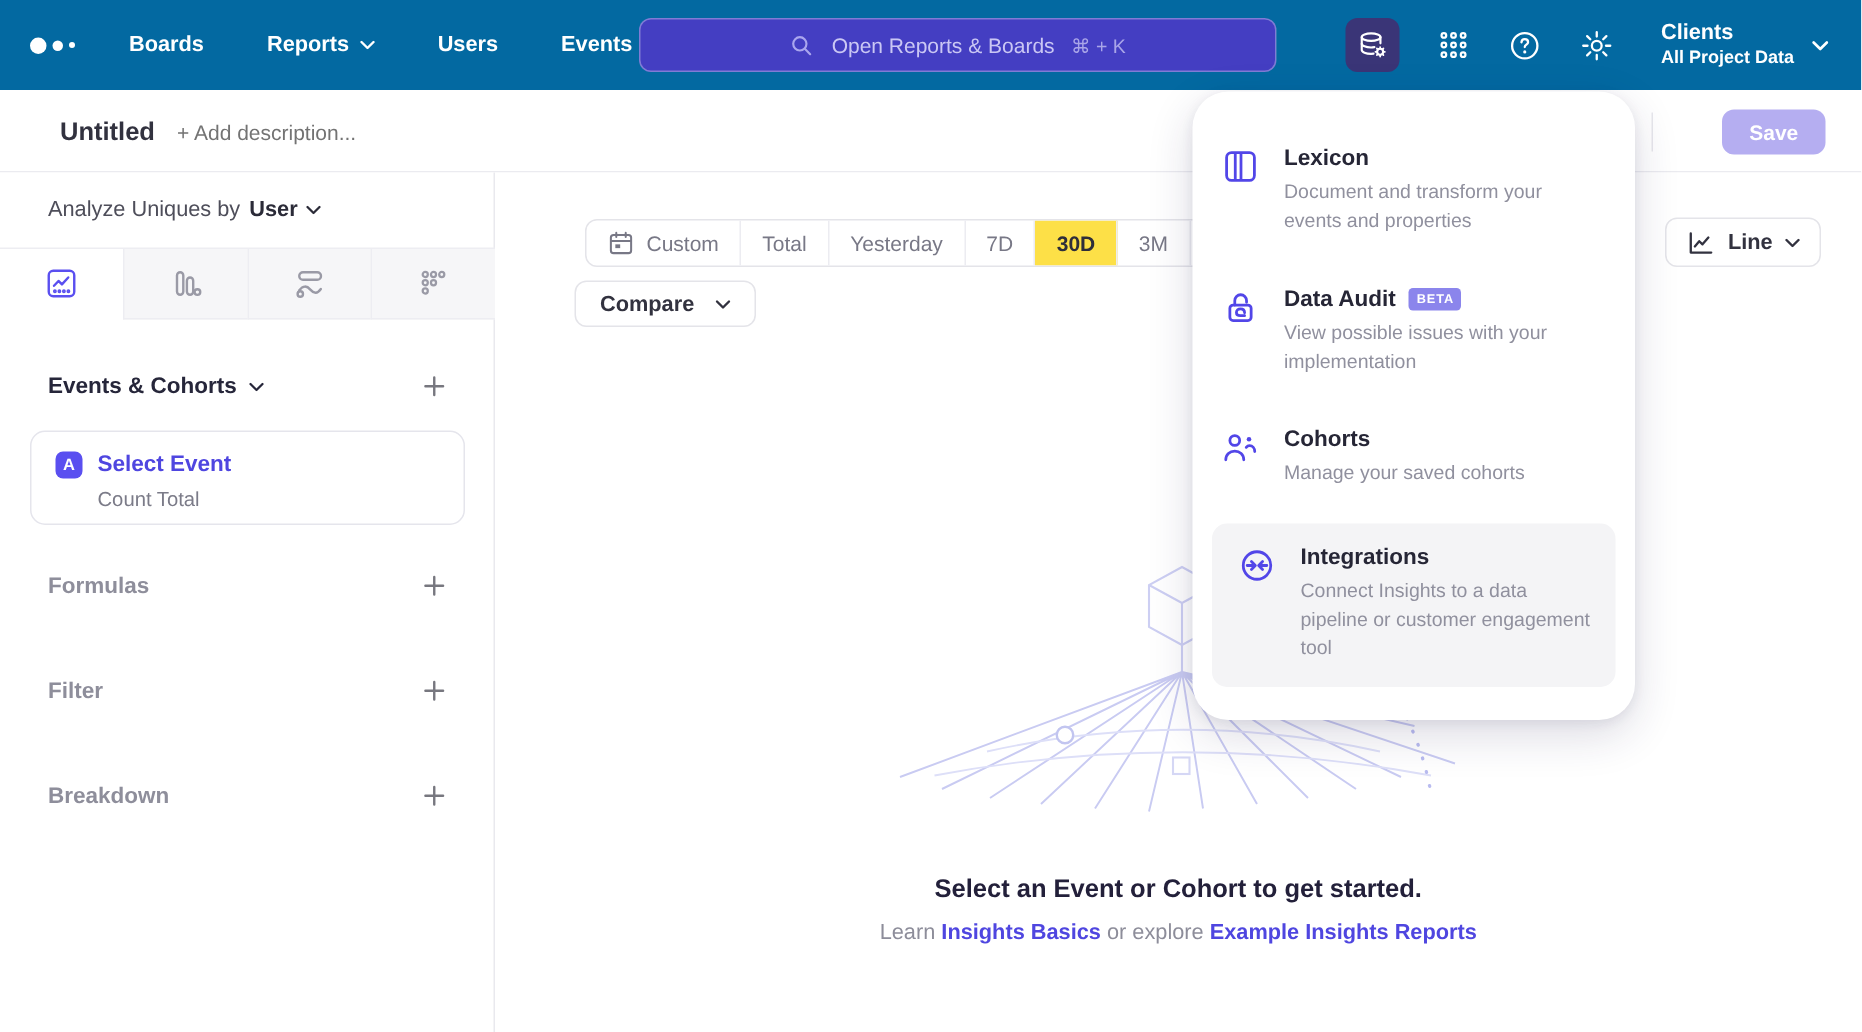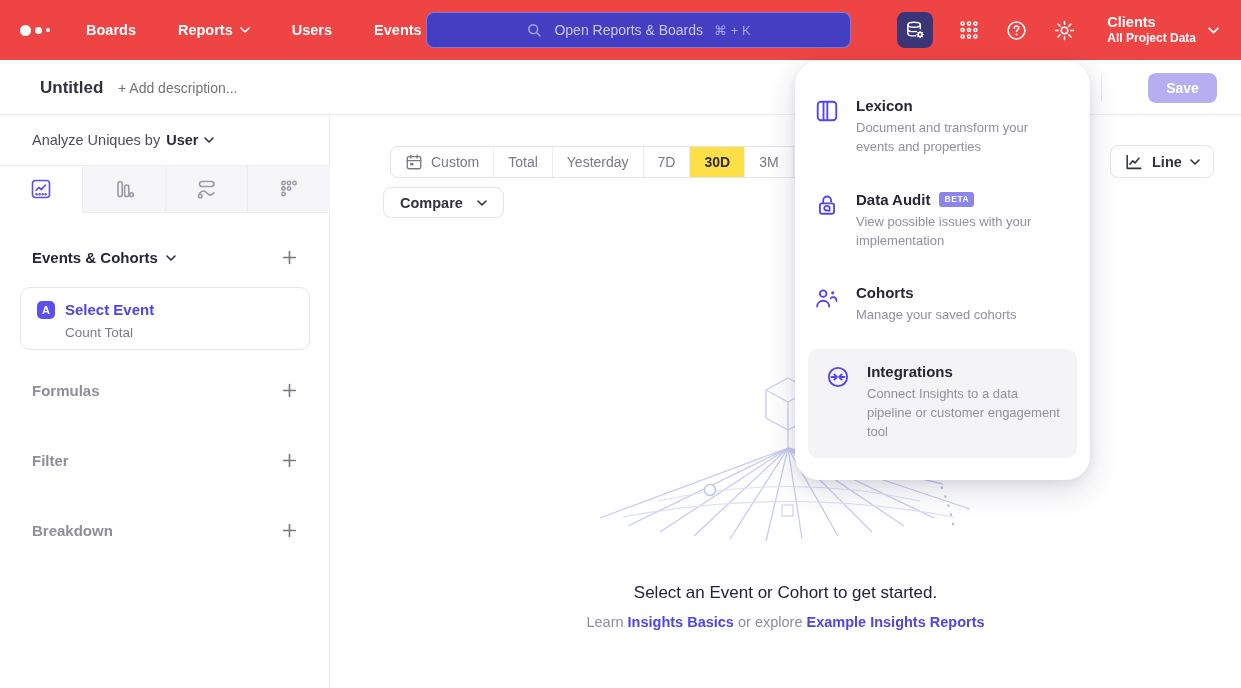--- a/index.html
+++ b/index.html
@@ -1,21 +1,21 @@
 <!DOCTYPE html>
 <html><head>
 <meta charset="utf-8">
 <style>
   * { margin:0; padding:0; box-sizing:border-box; }
   body { font-family:"Liberation Sans", sans-serif; background:#fff; }
   .screen { position:relative; width:1241px; height:688px; overflow:hidden; background:#fff; }
 
   
   .topnav { position:absolute; left:0; top:0; width:100%; height:60px;
-    background:#ef4444; display:flex; align-items:center; z-index:10; }
+    background:#0369a1; display:flex; align-items:center; z-index:10; }
   .logo { display:flex; align-items:center; gap:4px; margin:0 36px 0 20px; }
   .logo .d1{width:11px;height:11px;border-radius:50%;background:#fff;}
   .logo .d2{width:7px;height:7px;border-radius:50%;background:#fff;}
   .logo .d3{width:4px;height:4px;border-radius:50%;background:#fff;}
   .nav-items { display:flex; align-items:center; gap:42px; }
   .nav-item { color:#fff; font-size:14.5px; font-weight:600; display:flex; align-items:center; gap:7px; cursor:pointer; }
   .chev { display:inline-block; }
   .searchbar { position:absolute; left:426px; top:12px; width:425px; height:36px;
     background:#443EC2; border:1px solid rgba(255,255,255,0.32); border-radius:8px;
     display:flex; align-items:center; justify-content:center; gap:11px; color:#cac7f4; }
@@ -72,21 +72,21 @@
   .dseg.spacer { flex:1; border-right:none; cursor:default; }
   .dseg.chev-seg { border-right:none; border-left:1px solid #ececf1; color:#55555f; padding:0 11px; }
   .compare-btn { position:absolute; left:53px; top:72px; height:31px; padding:0 16px;
     border:1px solid #e4e4e9; border-radius:8px; background:#fff; display:flex; align-items:center; gap:14px;
     font-size:14.5px; font-weight:600; color:#32323f; cursor:pointer; }
   .line-btn { position:absolute; left:780px; top:30px; height:33px; padding:0 13px;
     border:1px solid #e4e4e9; border-radius:8px; background:#fff; display:flex; align-items:center; gap:8px;
     font-size:14.5px; font-weight:600; color:#32323f; cursor:pointer; }
   .wireframe { position:absolute; left:268px; top:251px; }
   .empty-title { position:absolute; left:0; right:0; top:468px; text-align:center;
-    font-size:17px; font-weight:400; color:#23203a; }
+    font-size:17px; font-weight:700; color:#23203a; }
   .empty-links { position:absolute; left:0; right:0; top:499px; text-align:center; font-size:14.5px; color:#8d8d9a; }
   .empty-links a { color:#4f46e0; font-weight:600; text-decoration:none; cursor:pointer; }
 
   
   .menu { position:absolute; left:795px; top:61px; width:295px; background:#fff; border-radius:24px;
     box-shadow:0 10px 30px rgba(35,32,80,0.16), 0 2px 8px rgba(35,32,80,0.08);
     padding:26px 0 22px; z-index:50; }
   .mitem { display:flex; gap:15px; padding:10px 20px; margin-bottom:14px; cursor:pointer; }
   .mitem .mico { width:26px; flex:none; color:#5246e8; padding-top:2px; }
   .mtitle { font-size:15px; font-weight:600; color:#262636; display:flex; align-items:center; gap:9px; }

